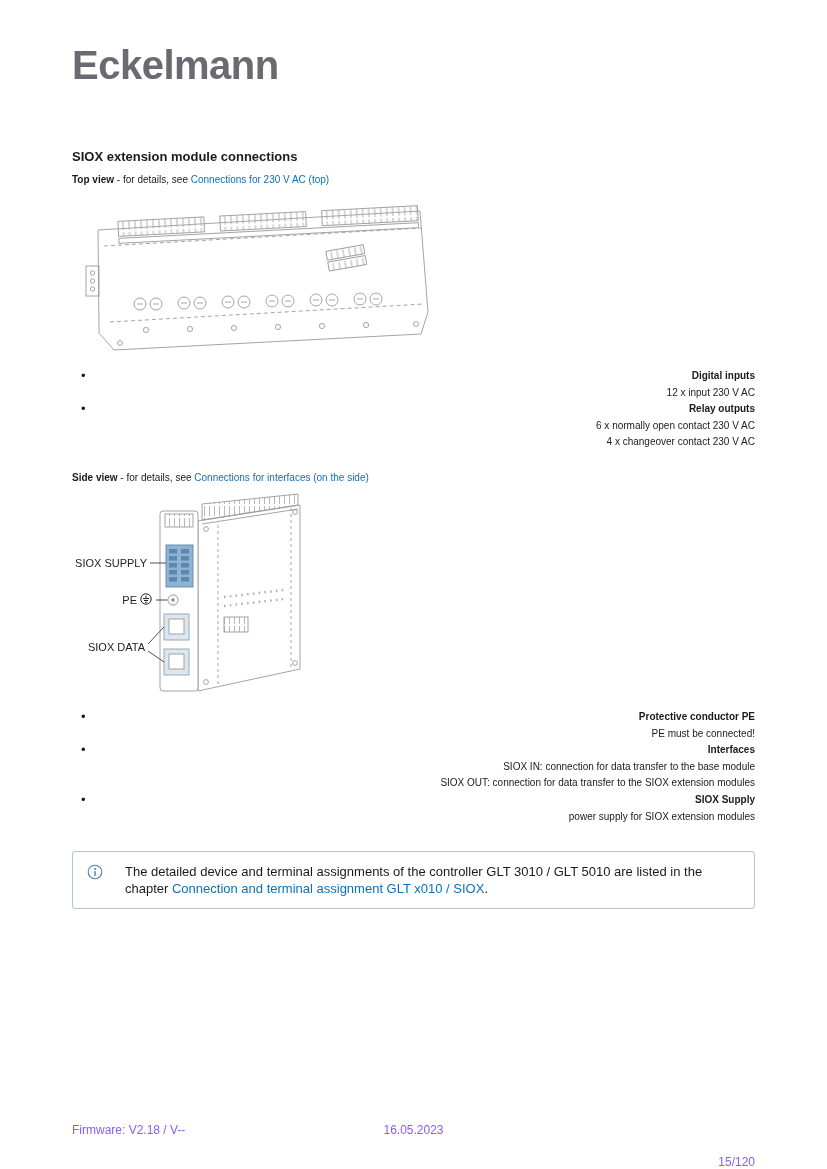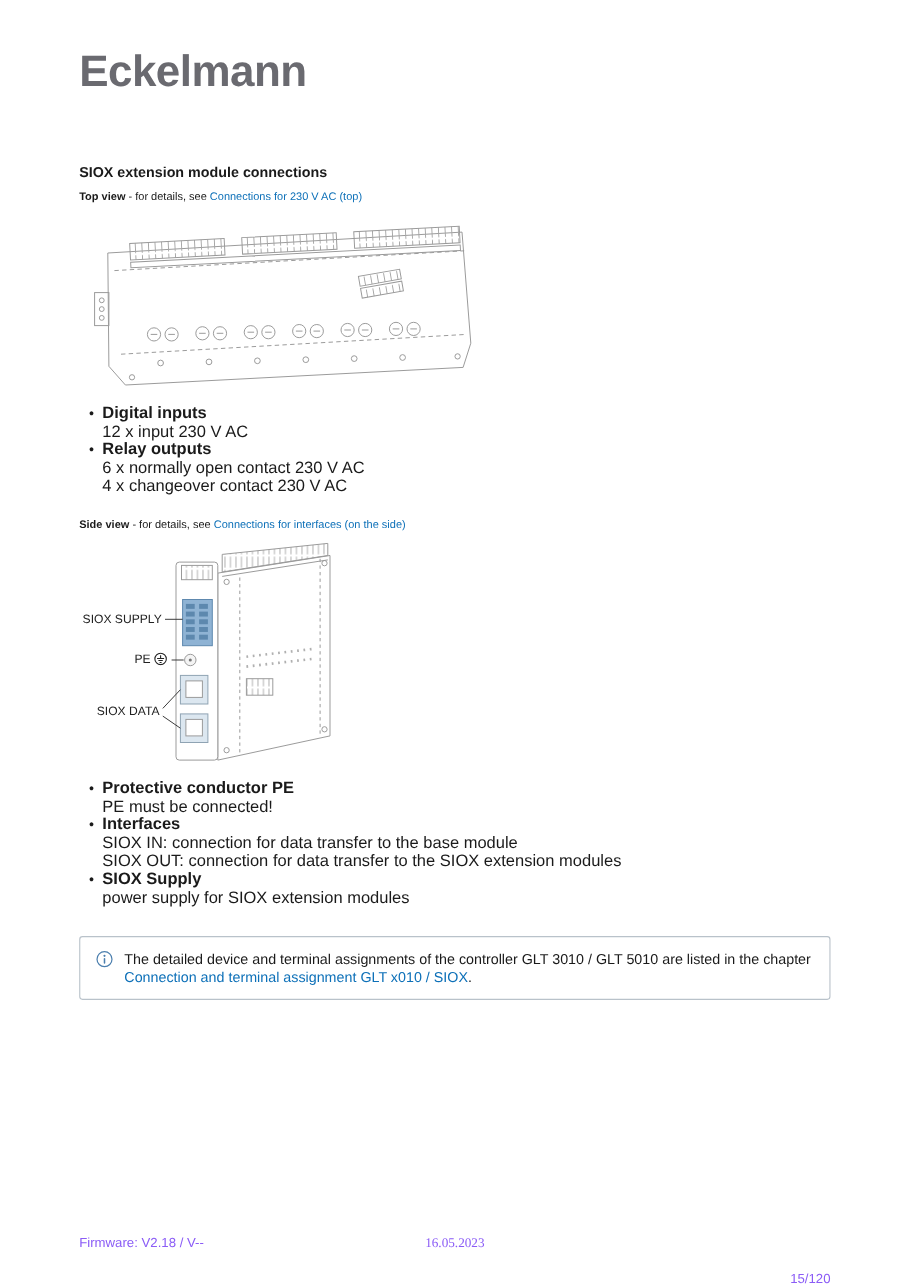--- a/index.html
+++ b/index.html
@@ -18,36 +18,36 @@
   .caption .cap-label{font-weight:bold;}
   a.doclink{color:var(--link-color,#0d70b8);text-decoration:none;cursor:pointer;}
   figure{margin:0;}
   .top-fig{margin:12px 0 0 12px;width:350px;height:158px;}
   .side-fig{position:relative;margin:7px 0 0 0;width:380px;height:210px;}
   .fig-label{
     position:absolute;font-size:11px;line-height:14px;color:#222;
     display:block;text-align:right;
   }
   .fig-label.flex{display:flex;justify-content:flex-end;align-items:flex-start;gap:3px;}
-  ul.bullets{margin:10px 0 0 0;padding:0 0 0 9px;list-style:none;font-size:15px;line-height:16.6px;}
+  ul.bullets{margin:10px 0 0 0;padding:0 0 0 9px;list-style:none;font-size:10px;line-height:16.6px;text-align:right;}
   ul.bullets li{position:relative;padding-left:12px;}
   ul.bullets li::before{content:"\2022";position:absolute;left:0;top:0;font-size:13px;color:#1a1a1a;}
   ul.bullets .b-title{font-weight:bold;}
   .gap-side{margin-top:19px;}
   .note-box{
     margin-top:26px;border:1px solid var(--note-border,#b9c2ca);border-radius:3px;
-    padding:11px 14px;display:flex;gap:10px;align-items:flex-start;
+    padding:11px 14px;display:flex;gap:22px;align-items:flex-start;
     font-size:13px;line-height:17px;
   }
   .note-icon{flex:0 0 auto;margin-top:1px;}
   .footer{
     position:absolute;left:72px;right:72px;bottom:32px;
     font-size:12px;color:#8b5cf6;
   }
-  .footer .f-center{position:absolute;left:50%;transform:translateX(-50%);font-family:Liberation Serif, serif;}
+  .footer .f-center{position:absolute;left:50%;transform:translateX(-50%);}
   .footer .f-right{position:absolute;right:0;margin-top:32px;}
   svg{display:block;}
 </style>
 </head>
 <body>
 
 <div class="page">
 
   <div class="logo">Eckelmann</div>
 

